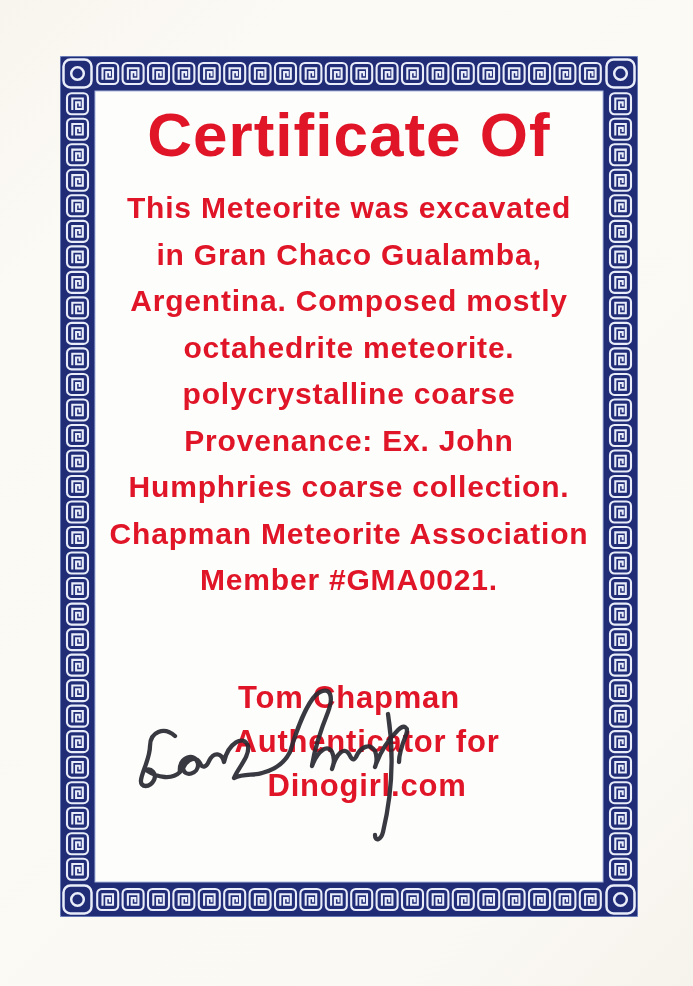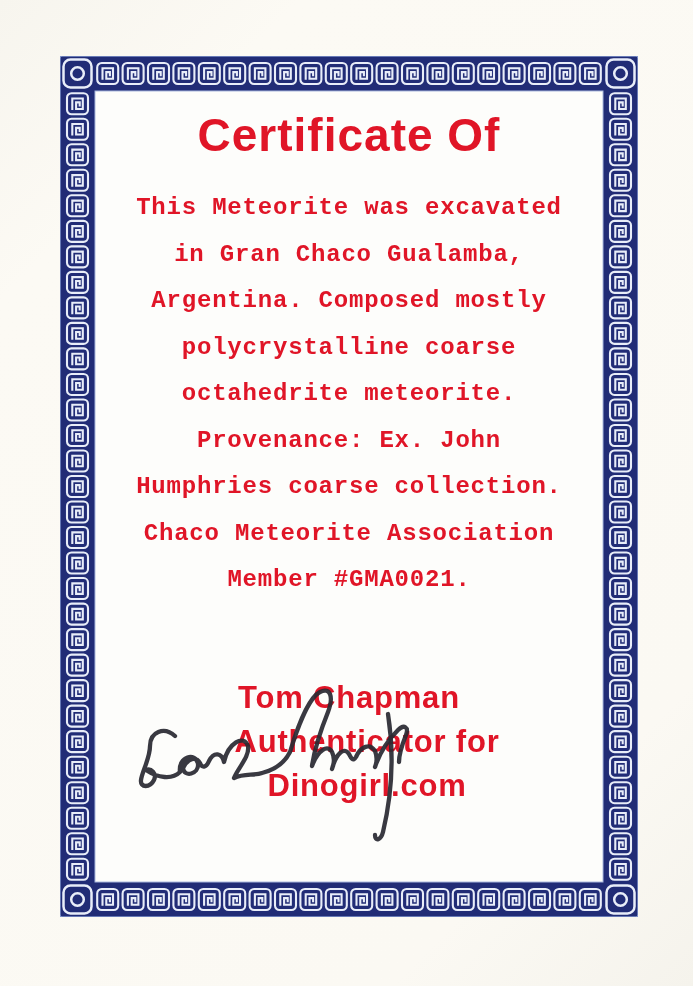--- a/index.html
+++ b/index.html
@@ -31,22 +31,22 @@
   .gk rect,.gk path,.gk circle{
     fill:none;stroke:var(--blight);stroke-width:2.1;stroke-linecap:square;stroke-linejoin:miter;
   }
   .gk-corner rect,.gk-corner circle{
     fill:none;stroke:var(--blight);stroke-width:2.5;
   }
   .content{
     position:absolute;left:35px;top:35px;width:508px;height:791px;
     text-align:center;color:var(--red);font-weight:bold;
   }
-  .title{margin-top:6px;font-size:46px;line-height:76px;letter-spacing:1px;}
-  .bodytext{margin-top:12px;font-size:24px;line-height:46.5px;letter-spacing:0.8px;font-family:Liberation Mono, monospace;}
+  .title{margin-top:6px;font-size:62px;line-height:76px;letter-spacing:1px;}
+  .bodytext{margin-top:12px;font-size:30px;line-height:46.5px;letter-spacing:0.8px;}
   .footer1{
     margin-top:72px;font-size:31px;line-height:44px;
     display:flex;justify-content:center;gap:24px;letter-spacing:0.8px;
   }
   .footer2{font-size:31px;line-height:44px;letter-spacing:0.8px;padding-left:36px;}
   .signature-svg{position:absolute;left:78px;top:632px;width:330px;height:160px;}
   .sig{fill:none;stroke:var(--ink);stroke-width:4.3;stroke-linecap:round;stroke-linejoin:round;opacity:0.93;}
 </style>
 </head>
 <body>
@@ -178,25 +178,25 @@
     </svg>
 
     <div class="content">
       <div class="title">
         <div>Certificate Of</div>
       </div>
       <div class="bodytext">
         <div>This Meteorite was excavated</div>
         <div>in Gran Chaco Gualamba,</div>
         <div>Argentina. Composed mostly</div>
+        <div>octahedrite meteorite.</div>
         <div>polycrystalline coarse</div>
-        <div>octahedrite meteorite.</div>
         <div>Provenance: Ex. John</div>
         <div>Humphries coarse collection.</div>
-        <div>Chaco Meteorite Association</div>
+        <div>Chapman Meteorite Association</div>
         <div>Member #GMA0021.</div>
       </div>
       <div class="footer1">
         <span>Tom Chapman</span>
       </div>
       <div class="footer2">Authenticator for Dinogirl.com</div>
     </div>
 
     <svg class="signature-svg" viewBox="0 0 330 160" xmlns="http://www.w3.org/2000/svg">
       <path class="sig" d="M 37,48

